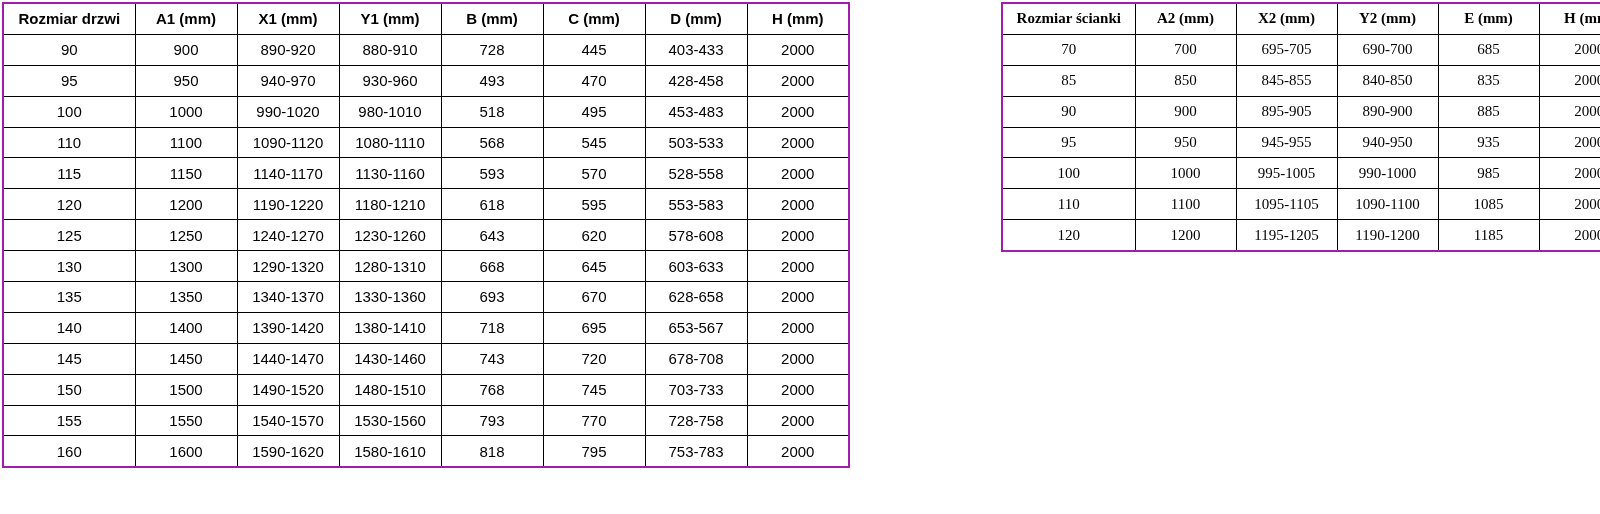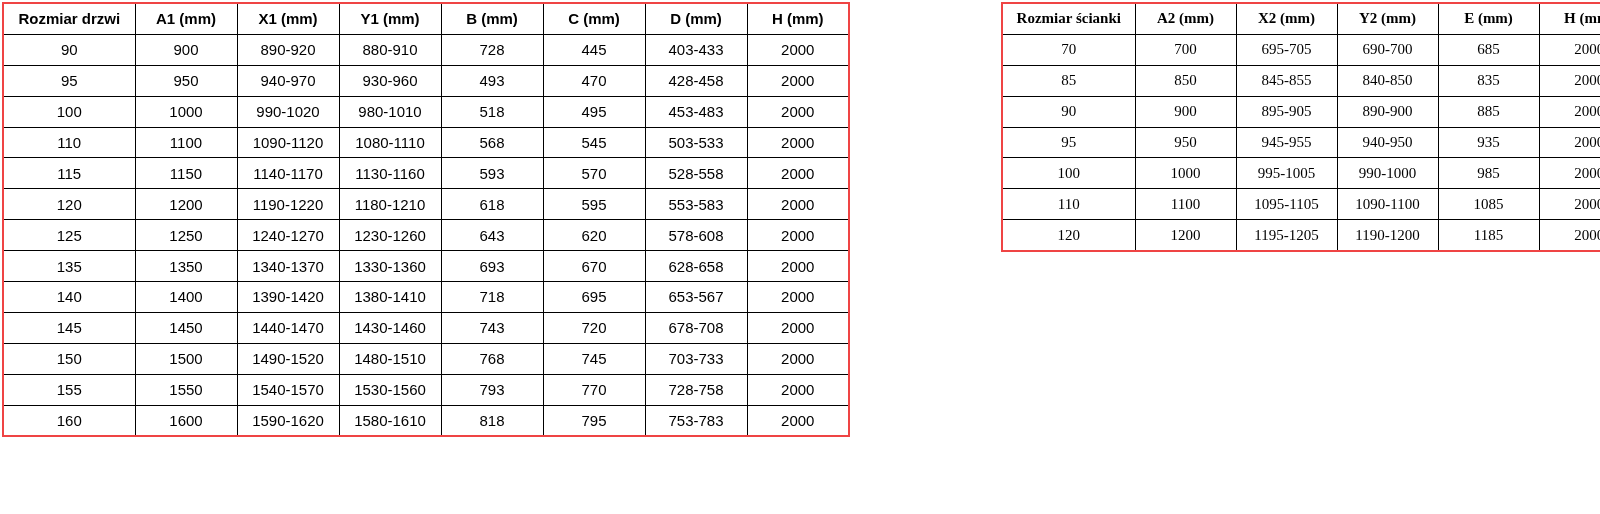--- a/index.html
+++ b/index.html
@@ -18,21 +18,21 @@
     height: 514px;
     background: #ffffff;
     overflow: hidden;
   }
   table.spec-table {
     position: absolute;
     top: 2px;
     border-collapse: collapse;
     table-layout: fixed;
     background: #ffffff;
-    border: 2px solid #ef4444;
+    border: 2px solid #a21caf;
   }
   table.spec-table.doors {
     left: 2px;
     width: 848px;
   }
   table.spec-table.walls {
     left: 1001px;
     width: 640px;
     font-family: Liberation Serif, serif;
   }
@@ -148,20 +148,30 @@
           <td>125</td>
           <td>1250</td>
           <td>1240-1270</td>
           <td>1230-1260</td>
           <td>643</td>
           <td>620</td>
           <td>578-608</td>
           <td>2000</td>
         </tr>
         <tr>
+          <td>130</td>
+          <td>1300</td>
+          <td>1290-1320</td>
+          <td>1280-1310</td>
+          <td>668</td>
+          <td>645</td>
+          <td>603-633</td>
+          <td>2000</td>
+        </tr>
+        <tr>
           <td>135</td>
           <td>1350</td>
           <td>1340-1370</td>
           <td>1330-1360</td>
           <td>693</td>
           <td>670</td>
           <td>628-658</td>
           <td>2000</td>
         </tr>
         <tr>

